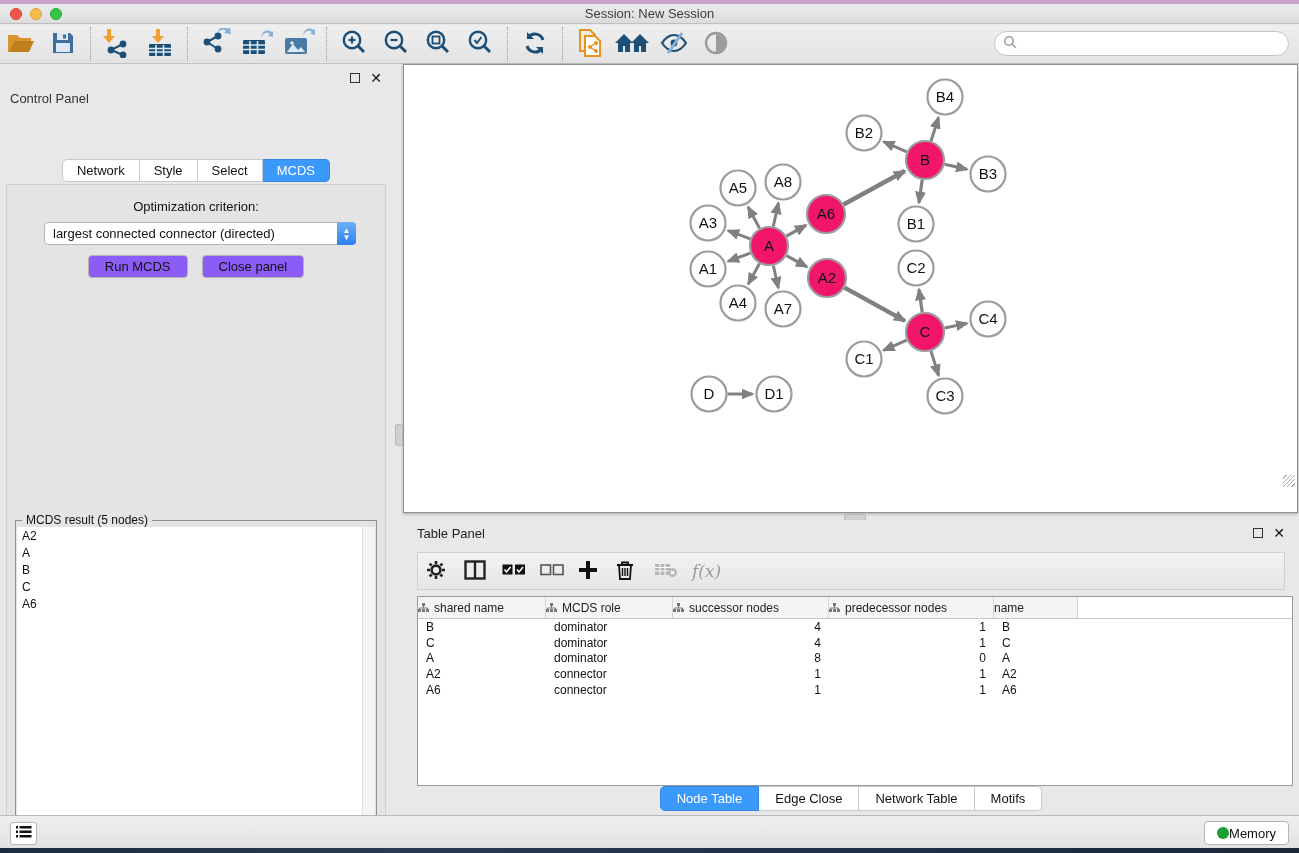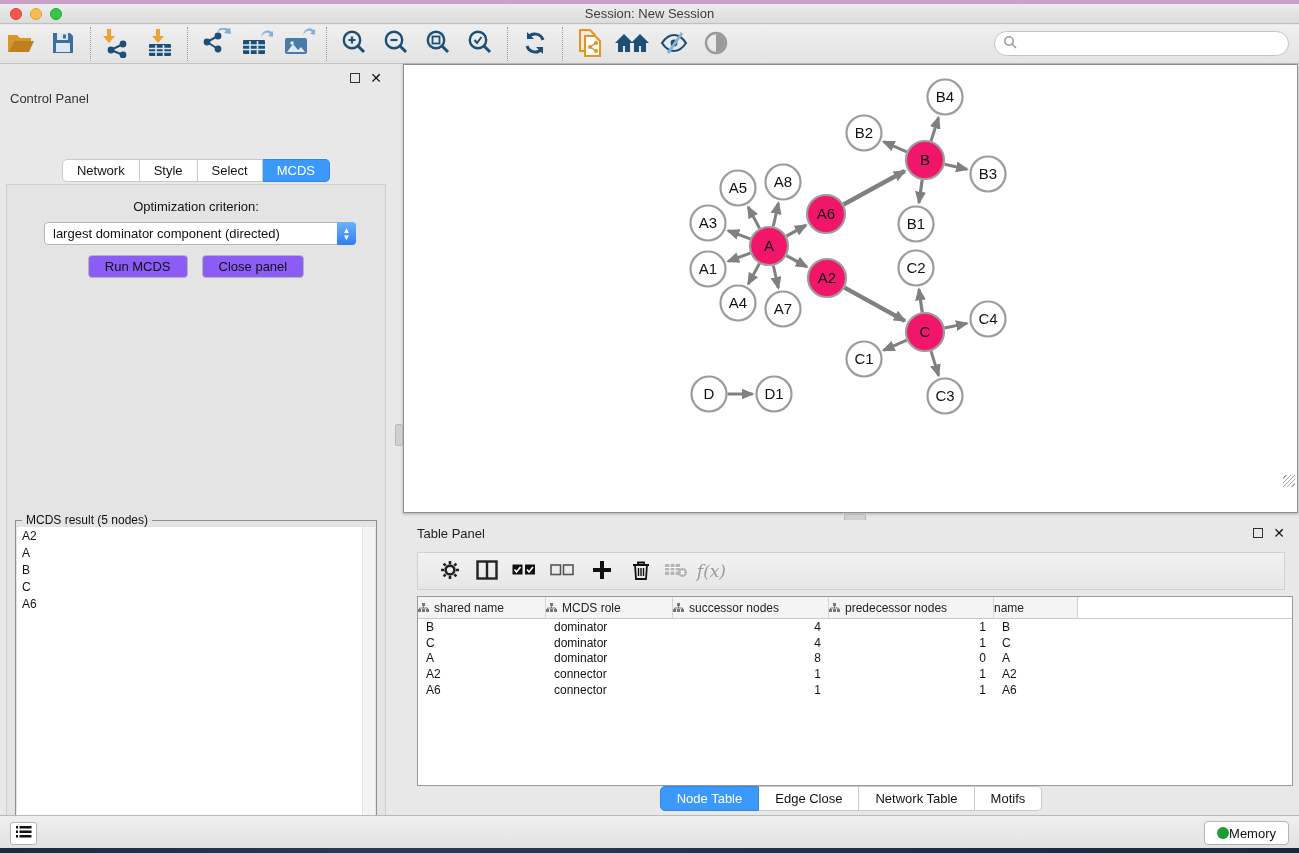--- a/index.html
+++ b/index.html
@@ -95,21 +95,21 @@
   .divider-grip-v { position:absolute; left:395px; top:424px; width:8px; height:22px; background:#d0d0d0; border:1px solid #b8b8b8; border-radius:2px; }
   .divider-grip-h { position:absolute; left:844px; top:514px; width:22px; height:7px; background:#d0d0d0; border:1px solid #b8b8b8; border-radius:2px; }
   
   .table-panel { position:absolute; left:403px; top:520px; width:896px; height:295px; background:#e8e8e8; }
   .tp-head { height:26px; display:flex; align-items:center; padding:0 14px; }
   .tp-toolbar {
     position:absolute; left:14px; top:32px; width:868px; height:38px;
     background:linear-gradient(#f2f2f2,#e6e6e6); border:1px solid #d0d0d0;
     display:flex; align-items:center; padding-left:8px; gap:4px;
   }
-  .tp-icon { width:34px; height:30px; display:flex; align-items:center; justify-content:flex-end; }
+  .tp-icon { width:34px; height:30px; display:flex; align-items:center; justify-content:flex-start; }
   .fx { font-family:"DejaVu Serif","Liberation Serif",serif; font-style:italic; font-size:17px; color:#9a9a9a; }
   .datatable {
     position:absolute; left:14px; top:76px; width:876px; height:190px;
     background:#fff; border:1px solid #9a9a9a; overflow:hidden;
   }
   .dt-header { display:flex; height:22px; border-bottom:1px solid #c9c9c9; }
   .dt-hcell {
     background:#f4f4f4; border-right:1px solid #d4d4d4; font-size:12px; color:#222;
     display:flex; align-items:center; justify-content:flex-start; gap:5px;
   }
@@ -316,21 +316,21 @@
   </div>
   <div class="cp-tabs">
     <span class="seg">Network</span>
     <span class="seg">Style</span>
     <span class="seg">Select</span>
     <span class="seg active">MCDS</span>
   </div>
   <div class="cp-content">
     <div class="opt-label">Optimization criterion:</div>
     <div class="combo">
-      <span class="cval">largest dominator component (directed)</span>
+      <span class="cval">largest connected connector (directed)</span>
       <span class="stepper">
           <span>▲</span>
           <span>▼</span>
         </span>
     </div>
     <div class="cp-buttons">
       <button class="btn">Run MCDS</button>
       <button class="btn">Close panel</button>
     </div>
     <div class="result-box">

